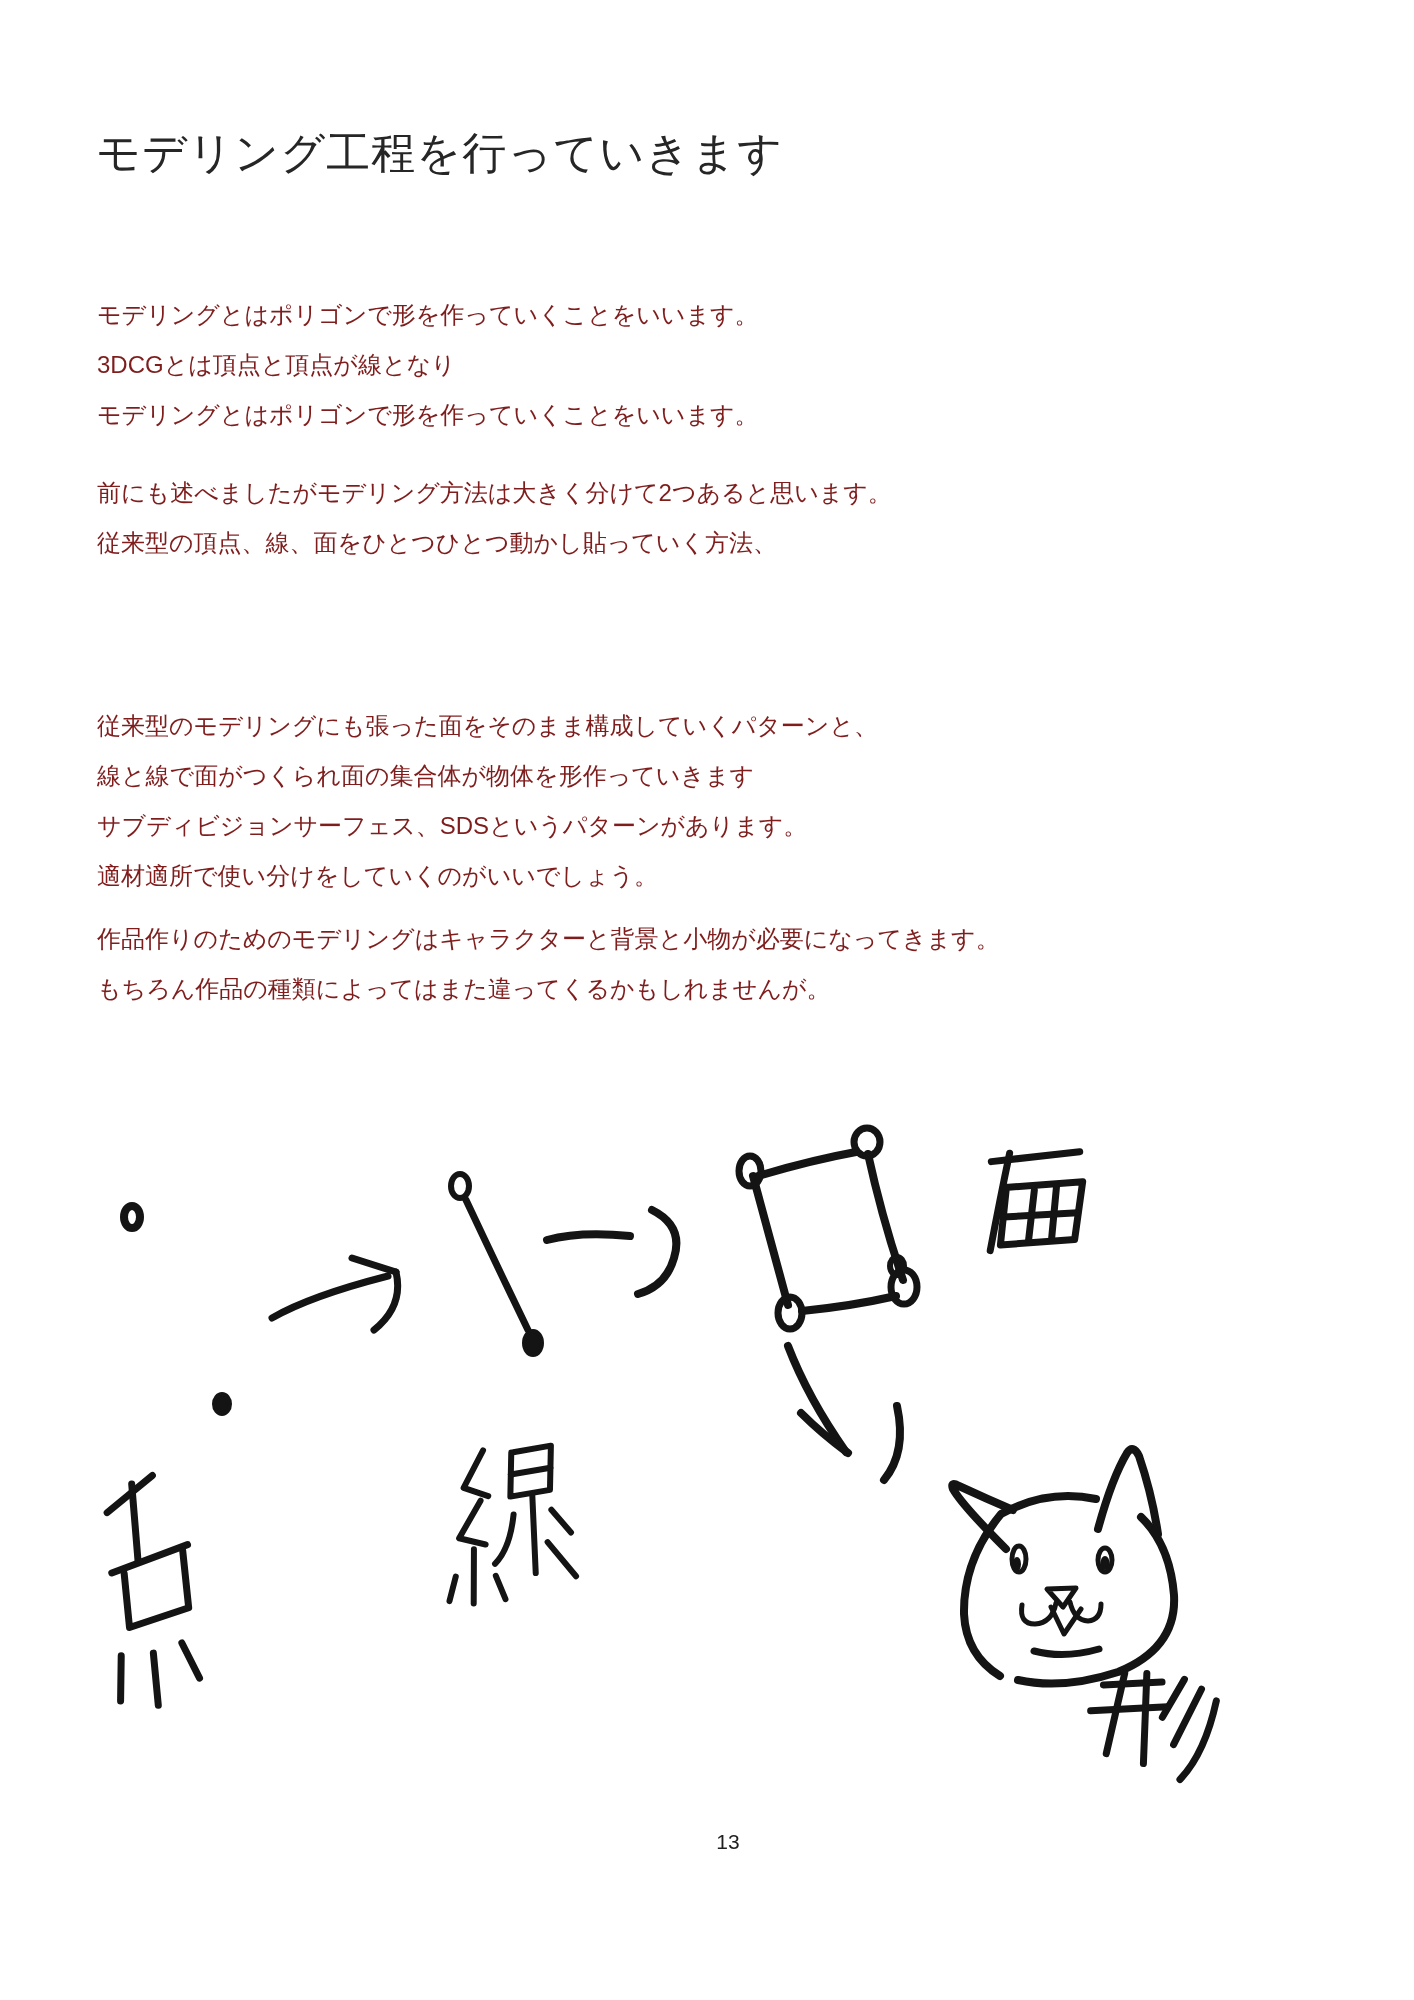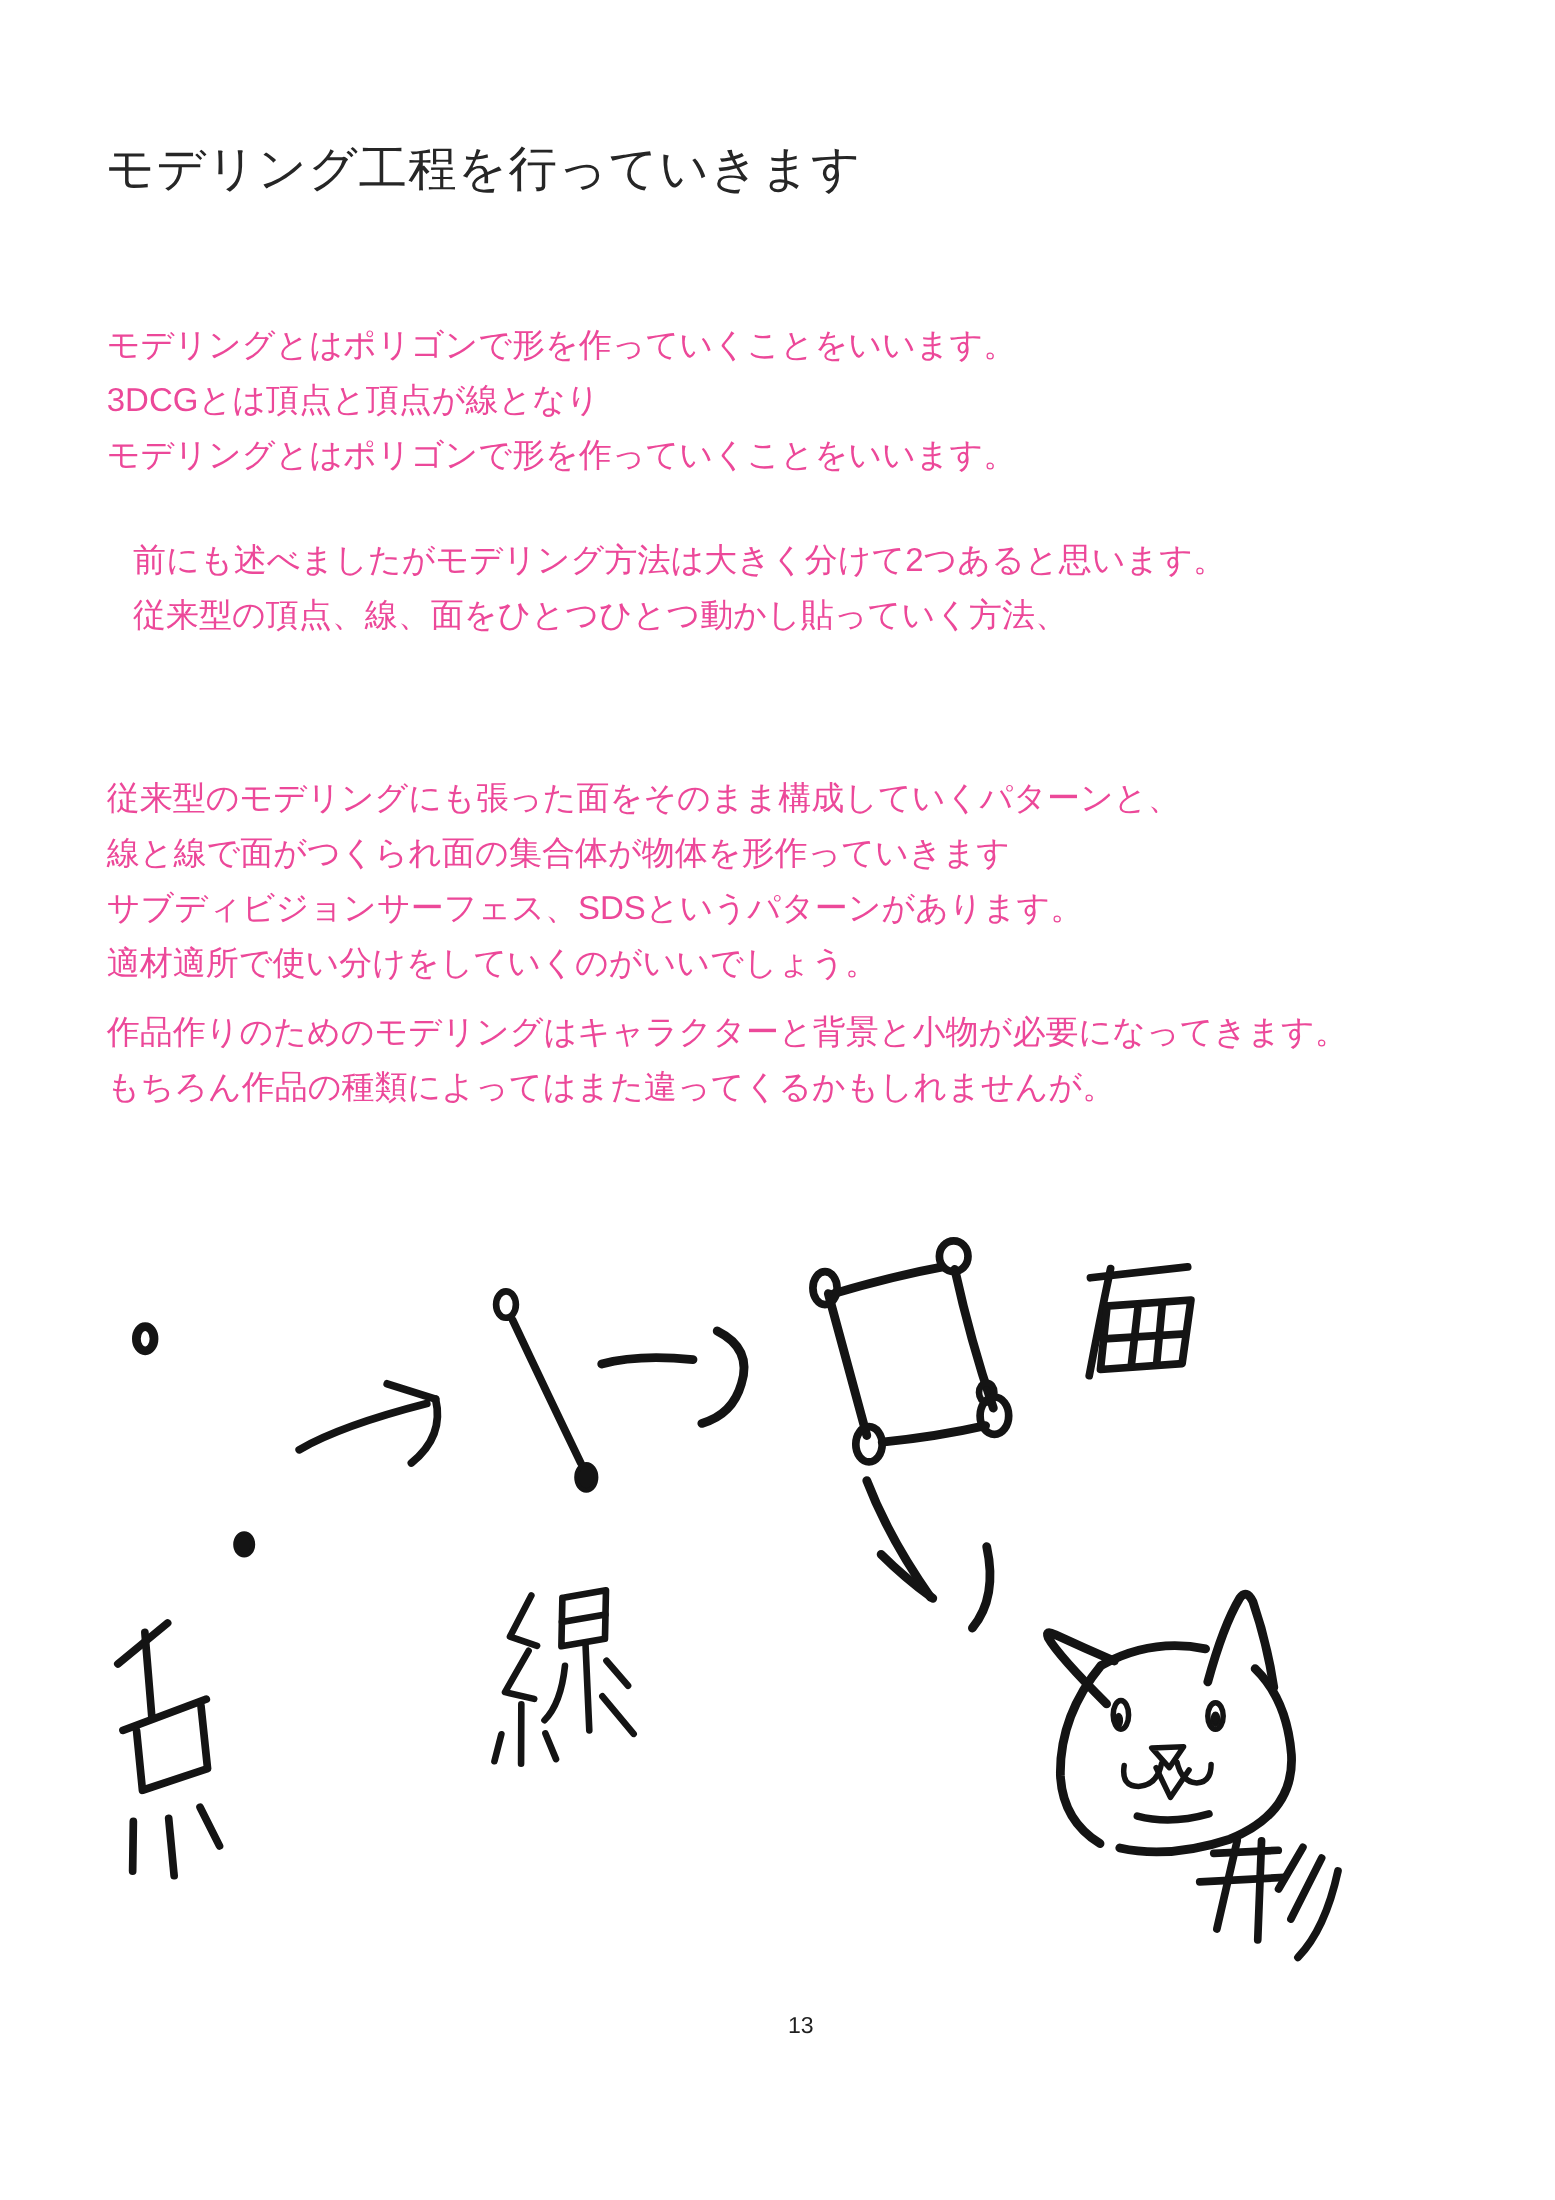--- a/index.html
+++ b/index.html
@@ -20,27 +20,27 @@
     top:95px;
     font-size:44px;
     font-weight:normal;
     letter-spacing:1px;
     color:#262626;
     white-space:nowrap;
   }
   .para {
     position:absolute;
     left:97px;
-    font-size:30px;
+    font-size:24px;
     line-height:50px;
-    color:#ec4899;
+    color:#7f1d1d;
   }
   .para .line { white-space:nowrap; }
   #p1 { top:290px; }
-  #p2 { top:485px;margin-left:24px; }
+  #p2 { top:468px; }
   #p3 { top:701px; }
   #p4 { top:914px; }
   .sketch {
     position:absolute;
     left:0;
     top:1080px;
   }
   .sketch path, .sketch ellipse {
     stroke:#141414;
     fill:none;

